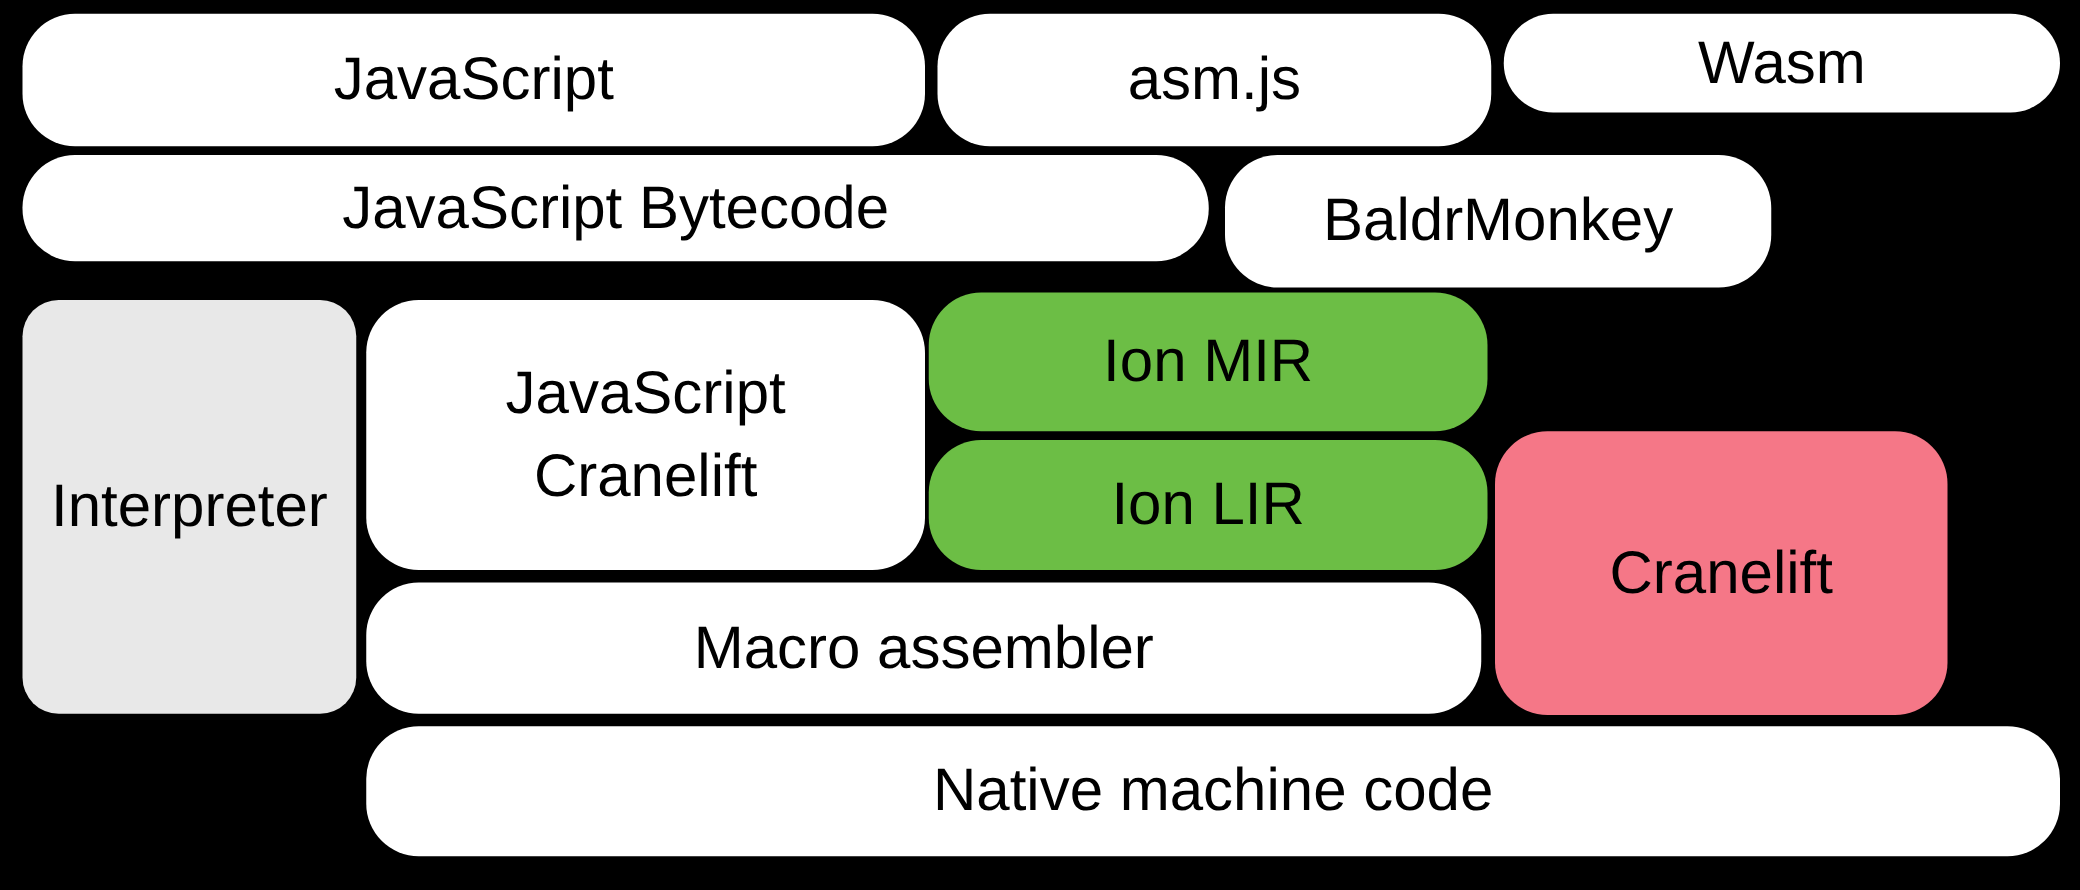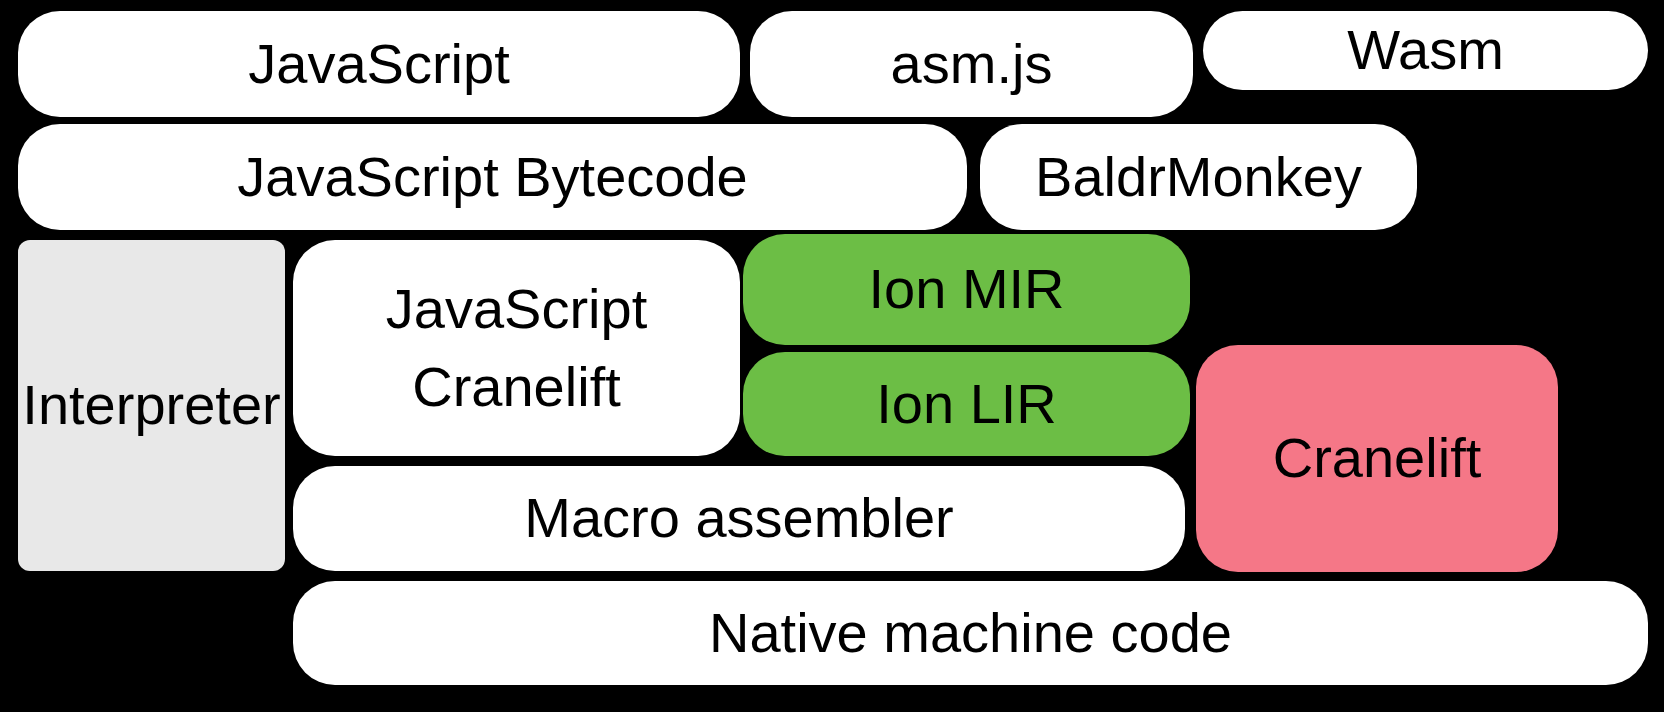--- a/index.html
+++ b/index.html
@@ -16,38 +16,38 @@
     overflow: hidden;
   }
   .box {
     position: absolute;
     border-radius: 42px;
     display: flex;
     align-items: center;
     justify-content: center;
     text-align: center;
     color: #000000;
-    font-size: 56px;
+    font-size: 48px;
     line-height: 1.4;
     box-sizing: border-box;
   }
   .white { background: #ffffff; }
   .gray  { background: #e8e8e8; }
   .green { background: #6cbe45; }
   .pink  { background: #f57787; }
 
   
   #b-javascript { left: 18px;   top: 11px;  width: 722px;  height: 106px; }
   #b-asmjs      { left: 750px;  top: 11px;  width: 443px;  height: 106px; }
   #b-wasm       { left: 1203px; top: 11px;  width: 445px;  height: 79px; text-align: center; }
   
-  #b-bytecode   { left: 18px;   top: 124px; width: 949px;  height: 106px; }
+  #b-bytecode   { left: 18px;   top: 124px; width: 949px;  height: 85px; }
   #b-baldr      { left: 980px;  top: 124px; width: 437px;  height: 106px; }
   
-  #b-interp     { left: 18px;   top: 240px; width: 267px;  height: 331px; border-radius: 12px; }
+  #b-interp     { left: 18px;   top: 240px; width: 267px;  height: 331px; border-radius: 29px; }
   #b-baseline   { left: 293px;  top: 240px; width: 447px;  height: 216px; }
   #b-ionmir     { left: 743px;  top: 234px; width: 447px;  height: 111px; }
   #b-ionlir     { left: 743px;  top: 352px; width: 447px;  height: 104px; }
   #b-cranelift  { left: 1196px; top: 345px; width: 362px;  height: 227px; }
   
   #b-macro      { left: 293px;  top: 466px; width: 892px;  height: 105px; justify-content: center; }
   #b-native     { left: 293px;  top: 581px; width: 1355px; height: 104px; }
 
   .stack span { display: block; }
 </style>

